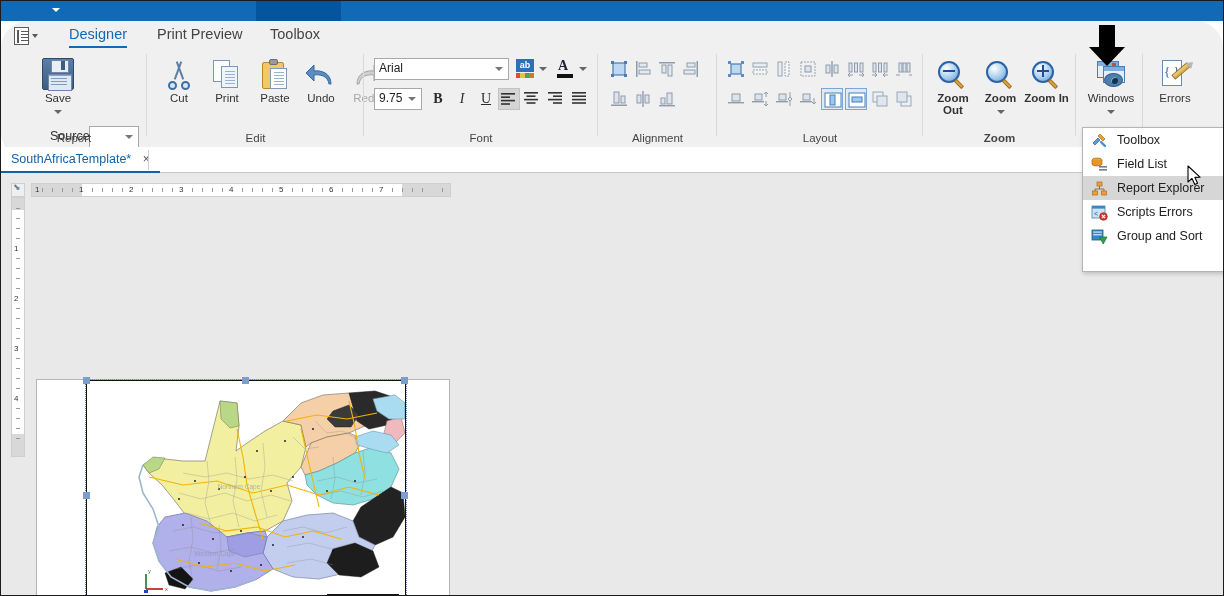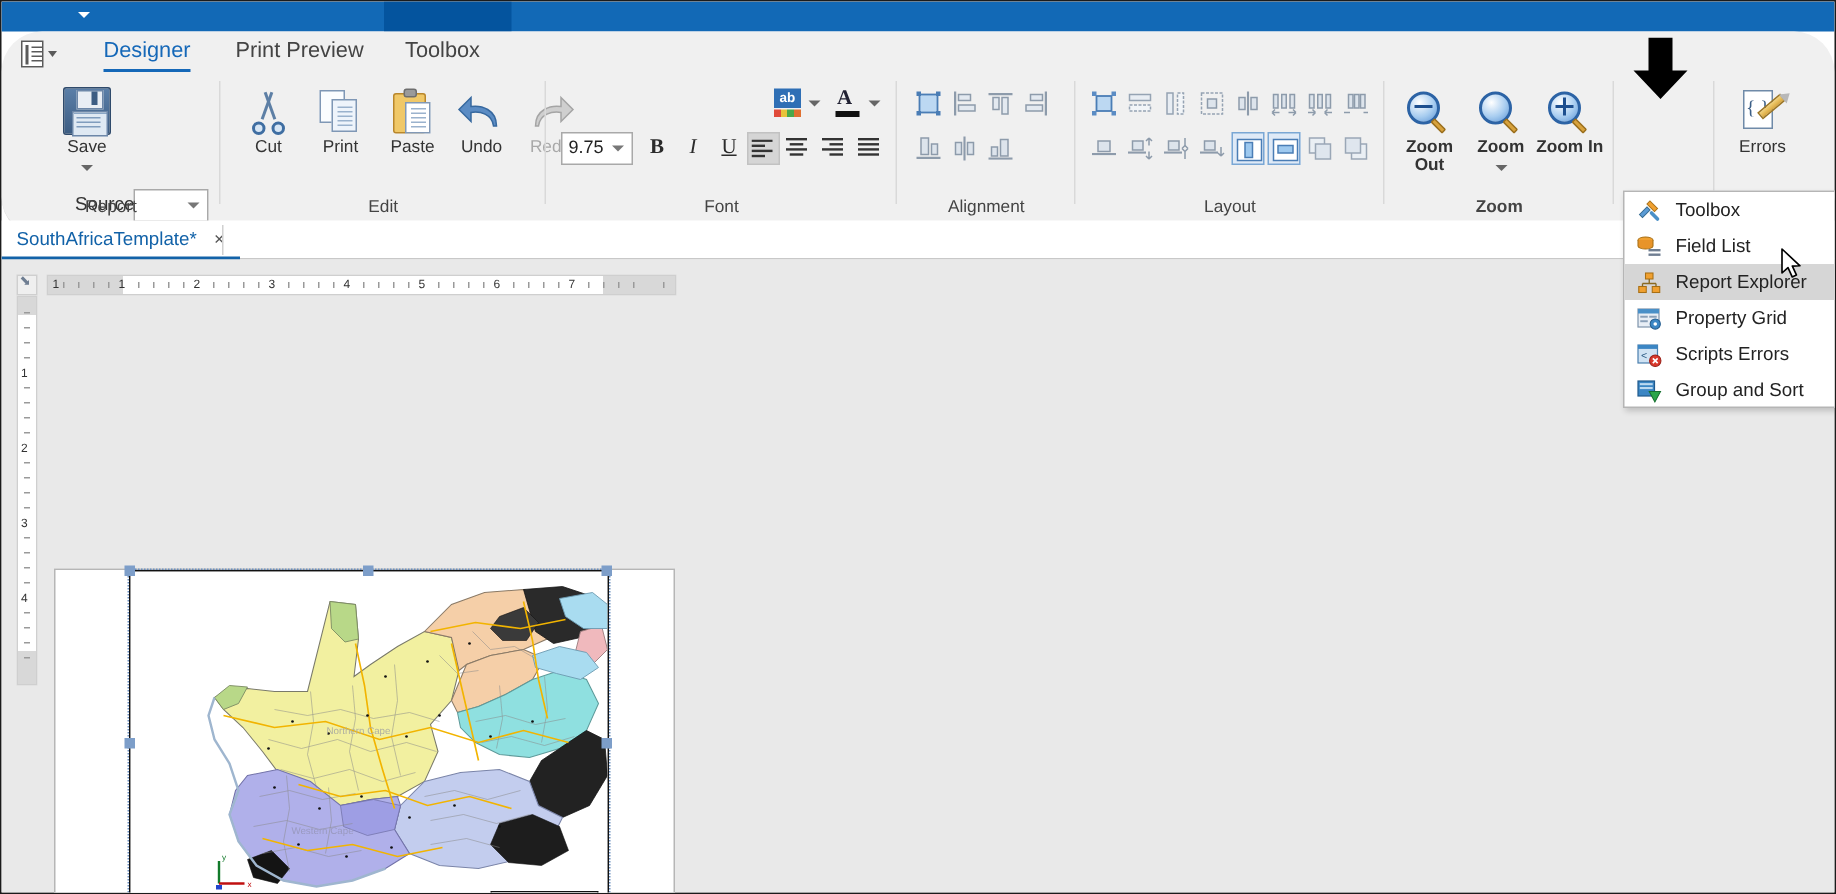--- a/index.html
+++ b/index.html
@@ -387,20 +387,24 @@
                 <path d="M6 22 C6 11 16 8 23 9 L23 3 L31 11 L23 19 L23 13 C17 12 9 14 8 22 Z" fill="#cfcfcf" stroke="#a5a5a5" stroke-width="1"></path>
               </svg>
           </div>
           <div class="lbl" style="top:36px;">Redo</div>
         </div>
         <div class="glabel">Edit</div>
         <div class="gsep"></div>
       </div>
 
       <div class="rgroup" style="left:363px; width:234px;">
+        <div class="combo" style="left:10px; top:8px; width:135px; height:22px;">
+          <span class="cv">Arial</span>
+          <span class="carrow"></span>
+        </div>
         <div class="hl-btn" style="left:150px; top:8px;">
           <span class="ab">ab</span>
           <span class="pal"></span>
         </div>
         <div class="mini-caret" style="left:174px; top:8px;"></div>
         <div class="fc-btn" style="left:190px; top:8px;">
           <span class="A">A</span>
           <span class="bar"></span>
         </div>
         <div class="mini-caret" style="left:214px; top:8px;"></div>
@@ -656,20 +660,34 @@
               <span class="sign v"></span>
               <span class="hdl"></span>
           </div>
           <div class="lbl" style="top:36px;">Zoom In</div>
         </div>
         <div class="glabel">Zoom</div>
         <div class="gsep"></div>
       </div>
 
       <div class="rgroup" style="left:1075px; width:147px;">
+        <div class="bigbtn" style="left:4px; top:6px; width:62px; height:62px;">
+          <div class="ico-win">
+            <span class="w w1">
+                <span class="tb"></span>
+                <span class="dot"></span>
+              </span>
+            <span class="w w2">
+                <span class="tb"></span>
+              </span>
+            <span class="eye"></span>
+          </div>
+          <div class="lbl" style="top:36px;">Windows</div>
+          <div class="dd" style="top:54px;"></div>
+        </div>
         <div class="bigbtn" style="left:68px; top:6px; width:62px; height:52px;">
           <div class="ico-scripts">
             <span class="pg"></span>
               <span class="br">{ }</span>
               <span class="pencil"></span>
           </div>
           <div class="lbl" style="top:36px;">Errors</div>
         </div>
         <div class="gsep" style="left:66px; right:auto;"></div>
       </div>
@@ -920,34 +938,20 @@
         <svg viewBox="0 0 17 17" width="17" height="17">
           <rect x="6" y="2" width="5" height="4" fill="#f0a030" stroke="#a86f14" stroke-width="0.7"></rect>
           <rect x="1.5" y="11" width="5" height="4" fill="#f0a030" stroke="#a86f14" stroke-width="0.7"></rect>
           <rect x="10.5" y="11" width="5" height="4" fill="#f0a030" stroke="#a86f14" stroke-width="0.7"></rect>
           <path d="M8.5 6 L8.5 9 M4 9 L13 9 M4 9 L4 11 M13 9 L13 11" stroke="#8a6a22" stroke-width="0.9" fill="none"></path>
         </svg>
       </span>
       <span>Report Explorer</span>
     </div>
 
-    <div class="mitem">
-      <span class="mico">
-        <svg viewBox="0 0 17 17" width="17" height="17">
-          <rect x="1" y="2" width="14" height="12" fill="#e8eef5" stroke="#7e93ab" stroke-width="0.8"></rect>
-          <rect x="1" y="2" width="14" height="3" fill="#4a90c8"></rect>
-          <rect x="2.5" y="6.5" width="5" height="1.3" fill="#8aa0b8"></rect>
-          <rect x="8.5" y="6.5" width="5" height="1.3" fill="#8aa0b8"></rect>
-          <rect x="2.5" y="9.5" width="5" height="1.3" fill="#8aa0b8"></rect>
-          <circle cx="12.5" cy="12" r="3.4" fill="#3b86c4" stroke="#215a8d" stroke-width="0.7"></circle>
-          <circle cx="12.5" cy="12" r="1.2" fill="#fff"></circle>
-        </svg>
-      </span>
-      <span>Property Grid</span>
-    </div>
 
     <div class="mitem">
       <span class="mico">
         <svg viewBox="0 0 17 17" width="17" height="17">
           <rect x="1" y="2" width="13" height="12" fill="#cfe2f3" stroke="#4a7fae" stroke-width="0.8"></rect>
           <rect x="1" y="2" width="13" height="2.6" fill="#3b86c4"></rect>
           <text x="3" y="11.5" font-family="Liberation Mono, monospace" font-size="7" fill="#1d4f7a">&lt;</text>
           <circle cx="12.5" cy="12.5" r="3.8" fill="#d8382c" stroke="#9a2018" stroke-width="0.7"></circle>
           <path d="M10.9 10.9 L14.1 14.1 M14.1 10.9 L10.9 14.1" stroke="#fff" stroke-width="1.1"></path>
         </svg>

